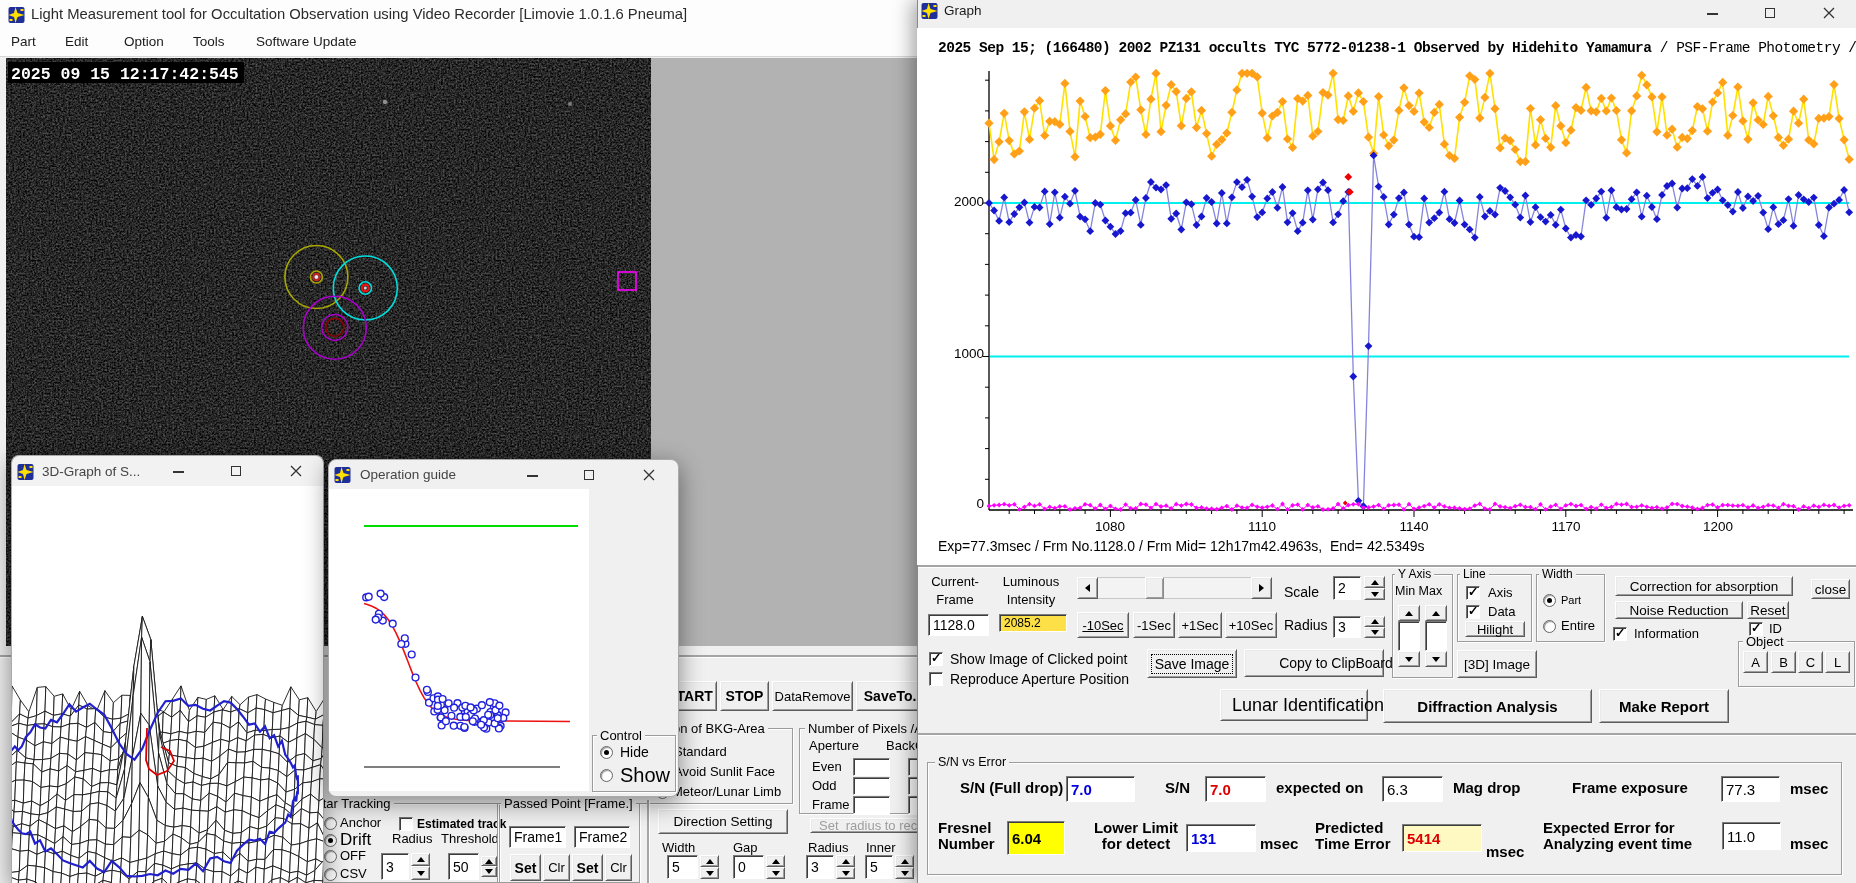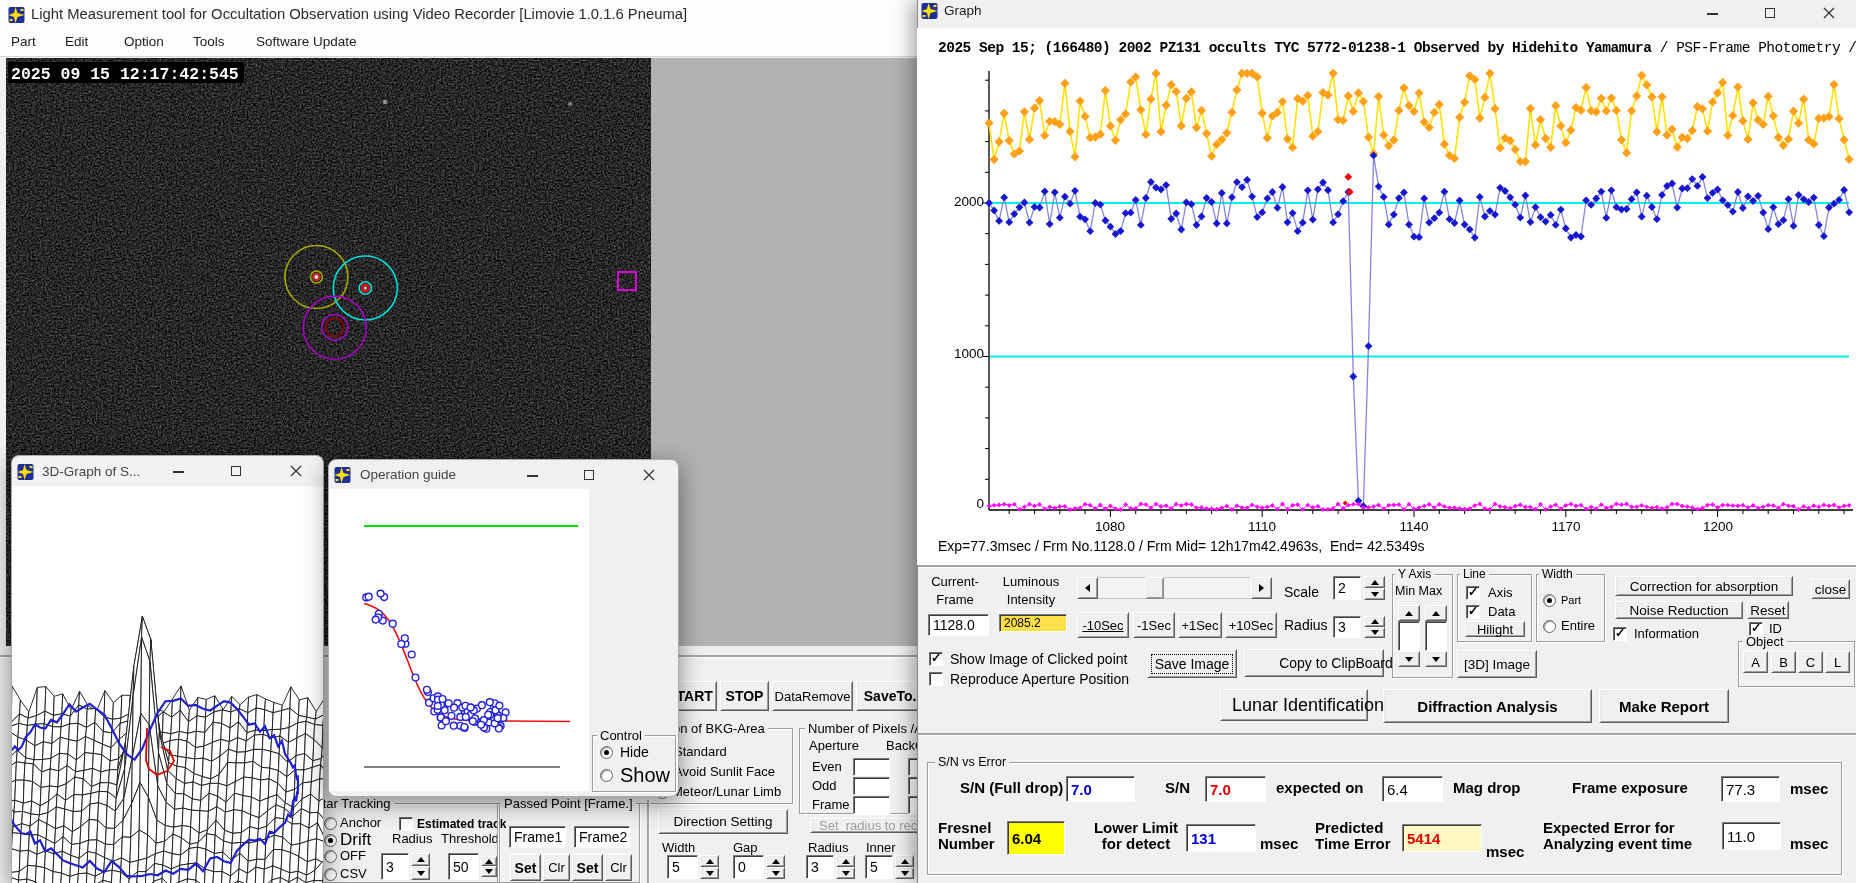--- a/index.html
+++ b/index.html
@@ -1592,21 +1592,21 @@
     <div class="btn" style="left:1383px;top:689px;width:209px;height:34px;font-weight:bold;font-size:15px;">Diffraction Analysis</div>
     <div class="btn" style="left:1599px;top:689px;width:130px;height:34px;font-weight:bold;font-size:15px;">Make Report</div>
     <div class="groove" style="left:918px;top:733px;width:938px"></div>
     <div class="gb" style="left:927px;top:762px;width:915px;height:113px"></div>
     <div class="gbl" style="left:935px;top:756px;font-size:12.5px">S/N vs Error</div>
     <div class="lab" style="left:938px;top:780px;font-weight:bold;font-size:15px;margin-left:22px;">S/N (Full drop)</div>
     <div class="tb" style="left:1066px;top:776px;width:69px;height:26px;color:#0000dd;font-weight:bold;font-size:15px;background:#fff">7.0</div>
     <div class="lab" style="left:1165px;top:780px;font-weight:bold;font-size:15px;">S/N</div>
     <div class="tb" style="left:1205px;top:776px;width:61px;height:26px;color:#dd0000;font-weight:bold;font-size:15px;background:#fff">7.0</div>
     <div class="lab" style="left:1276px;top:780px;font-weight:bold;font-size:15px;">expected on</div>
-    <div class="tb" style="left:1382px;top:776px;width:61px;height:26px;color:#000;font-size:15px;background:#fff">6.4</div>
+    <div class="tb" style="left:1382px;top:776px;width:61px;height:26px;color:#000;font-size:15px;background:#fff">6.3</div>
     <div class="lab" style="left:1453px;top:780px;font-weight:bold;font-size:15px;">Mag drop</div>
     <div class="lab" style="left:1572px;top:780px;font-weight:bold;font-size:15px;">Frame exposure</div>
     <div class="tb" style="left:1721px;top:776px;width:59px;height:26px;color:#000;font-size:15px;background:#fff">77.3</div>
     <div class="lab" style="left:1790px;top:781px;font-weight:bold;font-size:15px;">msec</div>
     <div class="lab" style="left:938px;top:820px;font-weight:bold;font-size:15px;">Fresnel<br>Number</div>
     <div class="tb" style="left:1007px;top:821px;width:58px;height:34px;color:#000;font-weight:bold;font-size:15px;background:#ffff00">6.04</div>
     <div class="lab" style="left:1090px;top:820px;font-weight:bold;font-size:15px;text-align:center;width:92px">Lower Limit<br>for detect</div>
     <div class="tb" style="left:1186px;top:824px;width:70px;height:28px;color:#0000dd;font-weight:bold;font-size:15px;background:#fff">131</div>
     <div class="lab" style="left:1260px;top:836px;font-weight:bold;font-size:15px;">msec</div>
     <div class="lab" style="left:1315px;top:820px;font-weight:bold;font-size:15px;">Predicted<br>Time Error</div>

